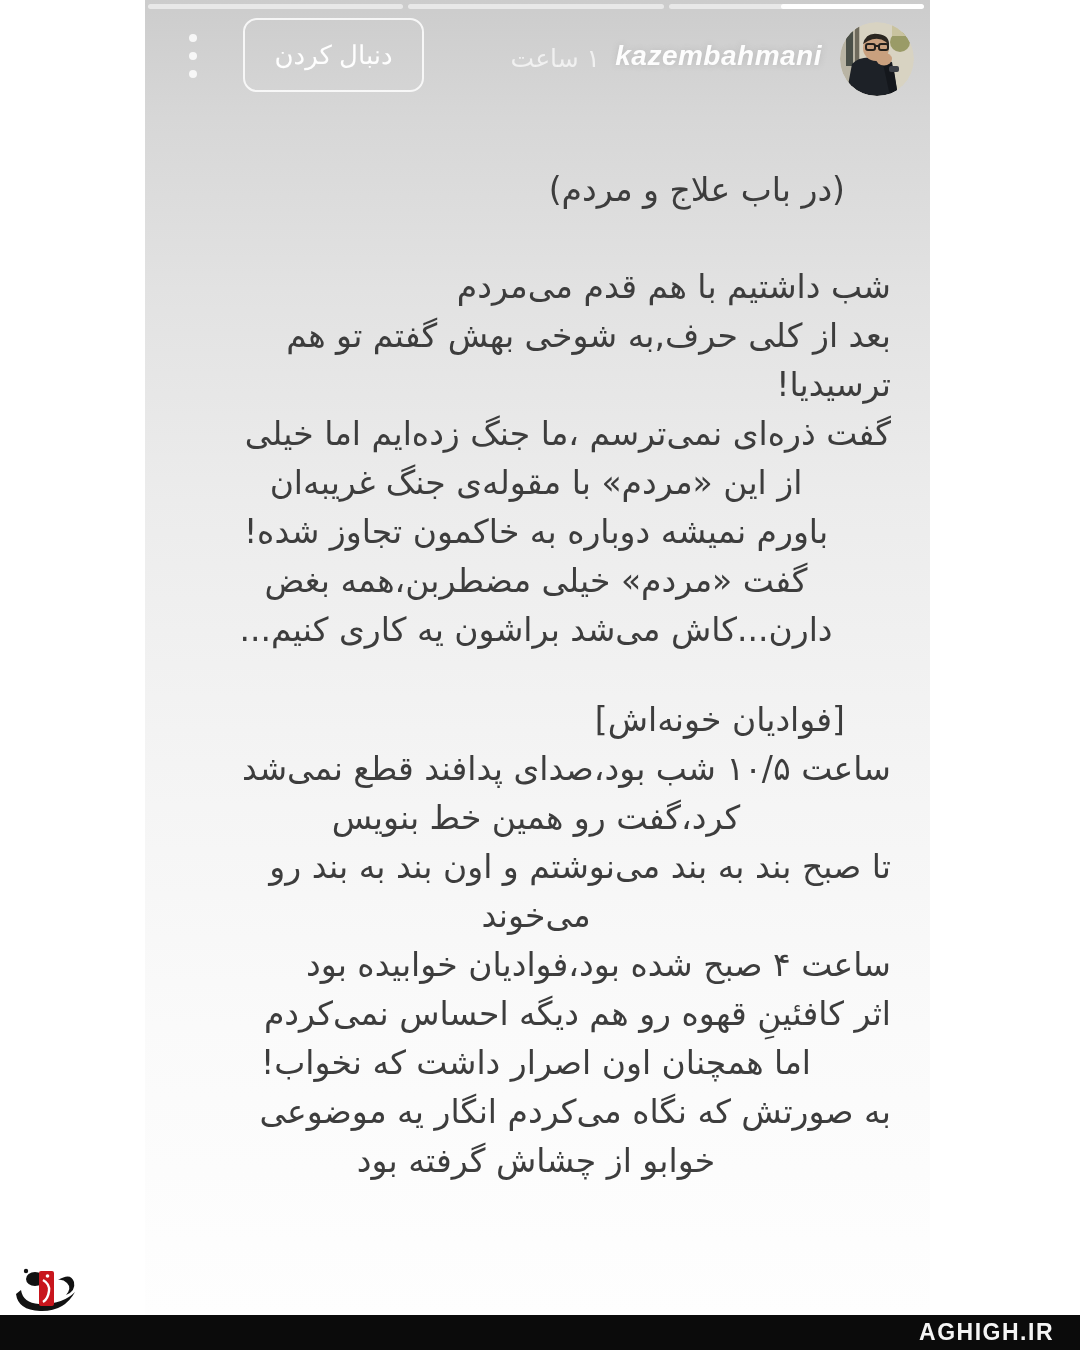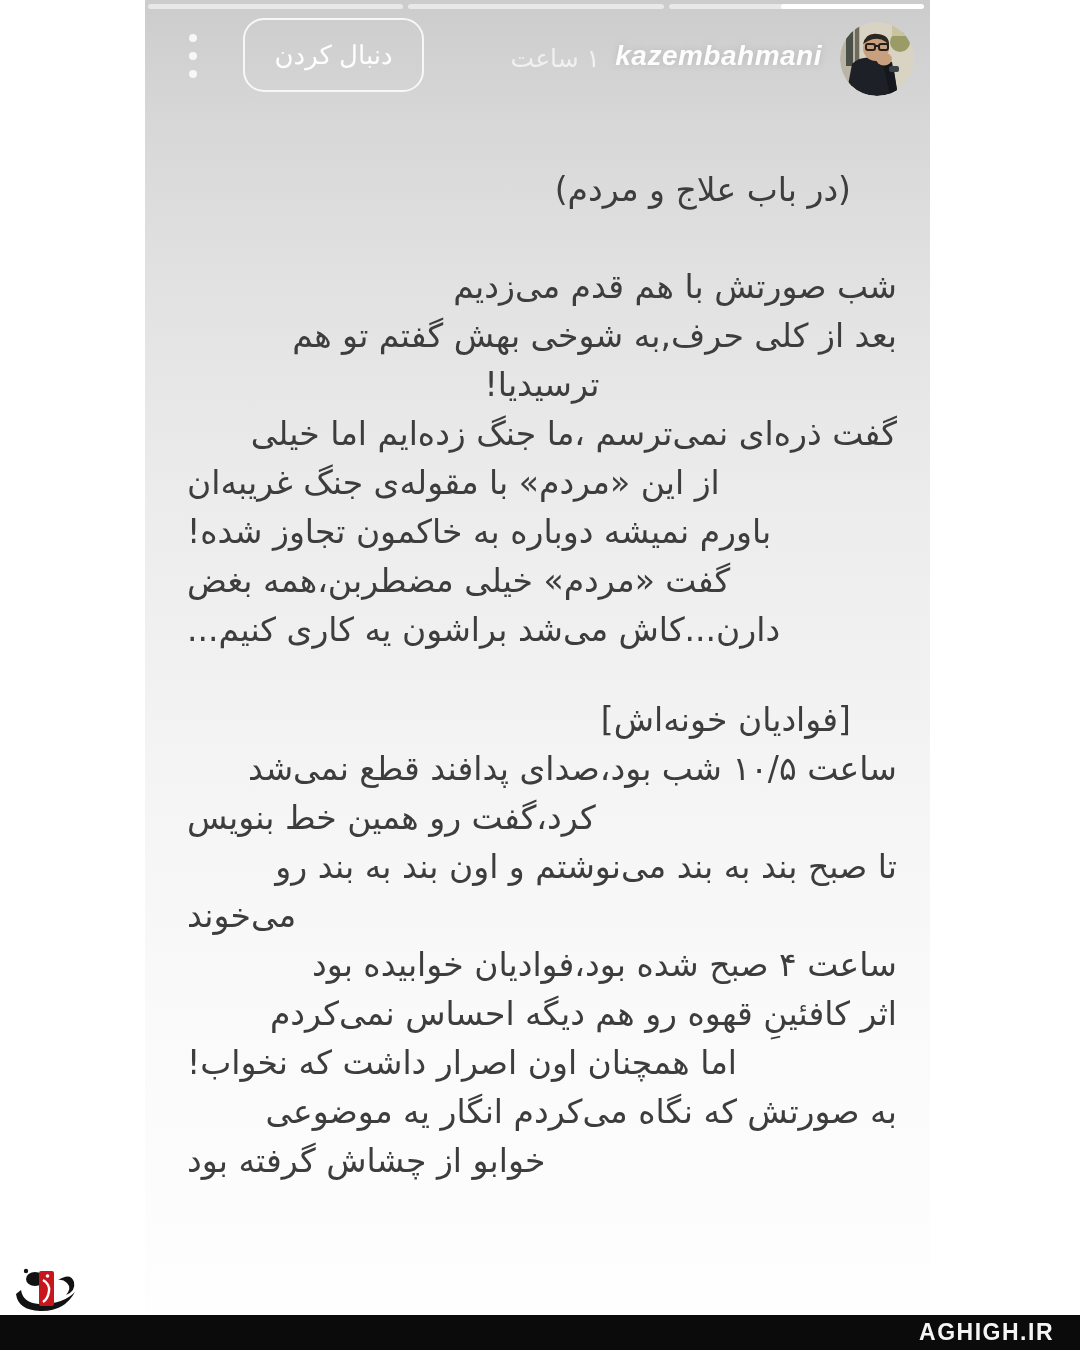--- a/index.html
+++ b/index.html
@@ -14,32 +14,32 @@
   .seg{flex:1;height:5px;border-radius:3px;background:rgba(255,255,255,0.55);position:relative;overflow:hidden;}
   .seg .fill{position:absolute;right:0;top:0;bottom:0;width:56%;background:#ffffff;border-radius:3px;}
   
   .avatar{position:absolute;left:695px;top:22px;width:74px;height:74px;border-radius:50%;overflow:hidden;}
   .username{position:absolute;right:108px;top:40px;font-size:28px;font-weight:bold;color:#fdfdfd;
             font-family:"Liberation Sans","DejaVu Sans",sans-serif;letter-spacing:.5px;
             text-shadow:0 0 6px rgba(120,120,120,0.25);font-style:italic;}
   .time{position:absolute;right:330px;top:44px;font-size:25px;color:rgba(255,255,255,0.68);
         direction:rtl;white-space:nowrap;}
   .follow-btn{position:absolute;left:98px;top:18px;width:181px;height:74px;border:2.5px solid rgba(255,255,255,0.82);
-        border-radius:21px;display:flex;align-items:center;justify-content:center;
+        border-radius:14px;display:flex;align-items:center;justify-content:center;
         color:#fefefe;font-size:26px;direction:rtl;background:transparent;cursor:pointer;}
   .menu-dots{position:absolute;left:42px;top:34px;width:12px;height:44px;display:flex;flex-direction:column;
         align-items:center;justify-content:space-between;cursor:pointer;}
   .menu-dots span{width:8px;height:8px;border-radius:50%;background:rgba(252,252,252,0.88);}
   
   .text-root{position:absolute;left:0;top:0;width:785px;height:1315px;}
-  .text-block{position:absolute;left:42px;width:710px;direction:rtl;}
+  .text-block{position:absolute;left:36px;width:710px;direction:rtl;}
   .text-line{height:49px;line-height:49px;font-size:33px;color:#3d3d3d;white-space:nowrap;}
   .align-right{text-align:right;}
-  .align-left{text-align:center;}
-  .align-center{text-align:left;}
+  .align-left{text-align:right;}
+  .align-center{text-align:center;}
   .align-right-inset{text-align:right;padding-left:0;padding-right:46px;}
   
   .bottom-bar{position:absolute;left:0;top:1315px;width:1080px;height:35px;background:#0b0b0b;
         display:flex;align-items:center;justify-content:flex-end;}
   .watermark{color:#f5f5f5;font-size:23px;font-weight:600;letter-spacing:1.5px;margin-right:26px;
         font-family:"Liberation Sans","DejaVu Sans",sans-serif;}
   .site-logo{position:absolute;left:14px;top:1266px;width:64px;height:50px;}
 </style>
 </head>
 <body>
@@ -93,21 +93,21 @@
           <rect x="49" y="44" width="10" height="6" rx="2" fill="#3b3f46"></rect>
         </g>
       </svg>
     </div>
 
     <div class="text-root">
         <div class="text-block" style="top: 165px;">
           <div class="text-line align-right-inset">(در باب علاج و مردم)</div>
         </div>
         <div class="text-block" style="top: 262px;">
-          <div class="text-line align-right">شب صورتش با هم قدم می‌زدیم</div>
+          <div class="text-line align-right">شب داشتیم با هم قدم می‌مردم</div>
           <div class="text-line align-right">بعد از کلی حرف,به شوخی بهش گفتم تو هم</div>
           <div class="text-line align-left">ترسیدیا!</div>
           <div class="text-line align-right">گفت ذره‌ای نمی‌ترسم ،ما جنگ زده‌ایم اما خیلی</div>
           <div class="text-line align-center">از این «مردم» با مقوله‌ی جنگ غریبه‌ان</div>
           <div class="text-line align-center">باورم نمیشه دوباره به خاکمون تجاوز شده!</div>
           <div class="text-line align-center">گفت «مردم» خیلی مضطربن،همه بغض</div>
           <div class="text-line align-center">دارن...کاش می‌شد براشون یه کاری کنیم...</div>
         </div>
         <div class="text-block" style="top: 695px;">
           <div class="text-line align-right-inset">[فوادیان خونه‌اش]</div>

